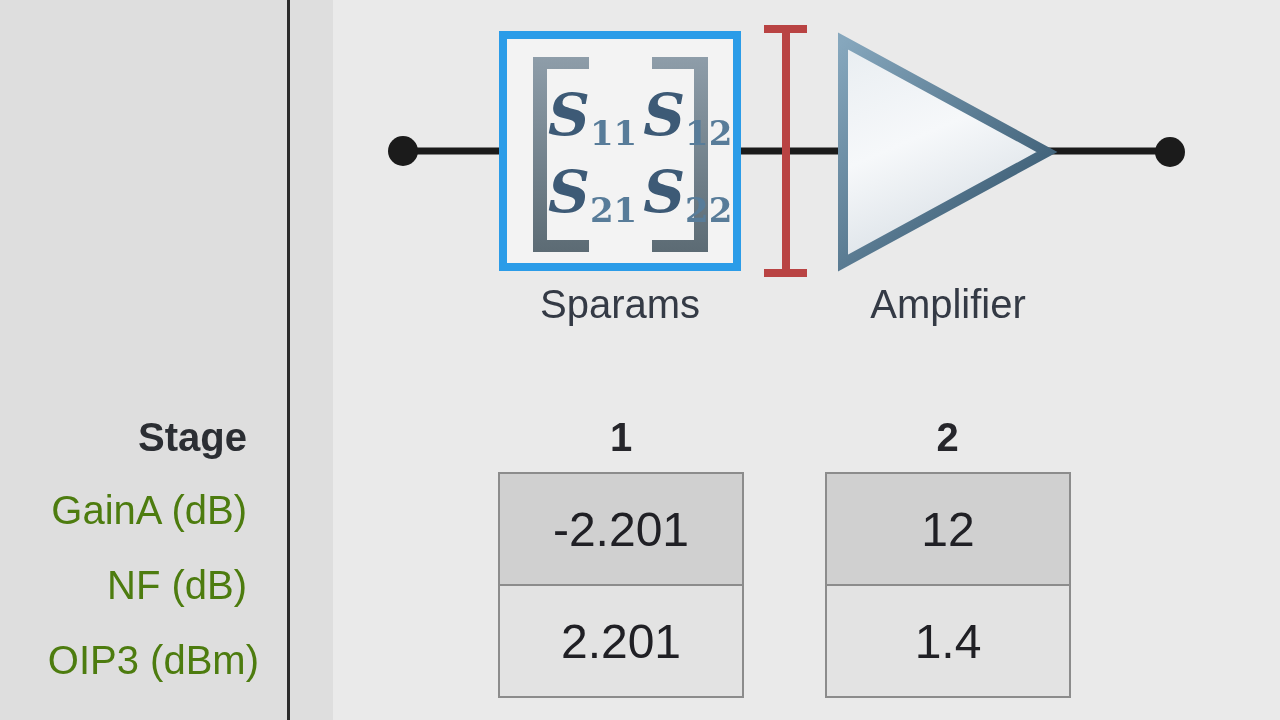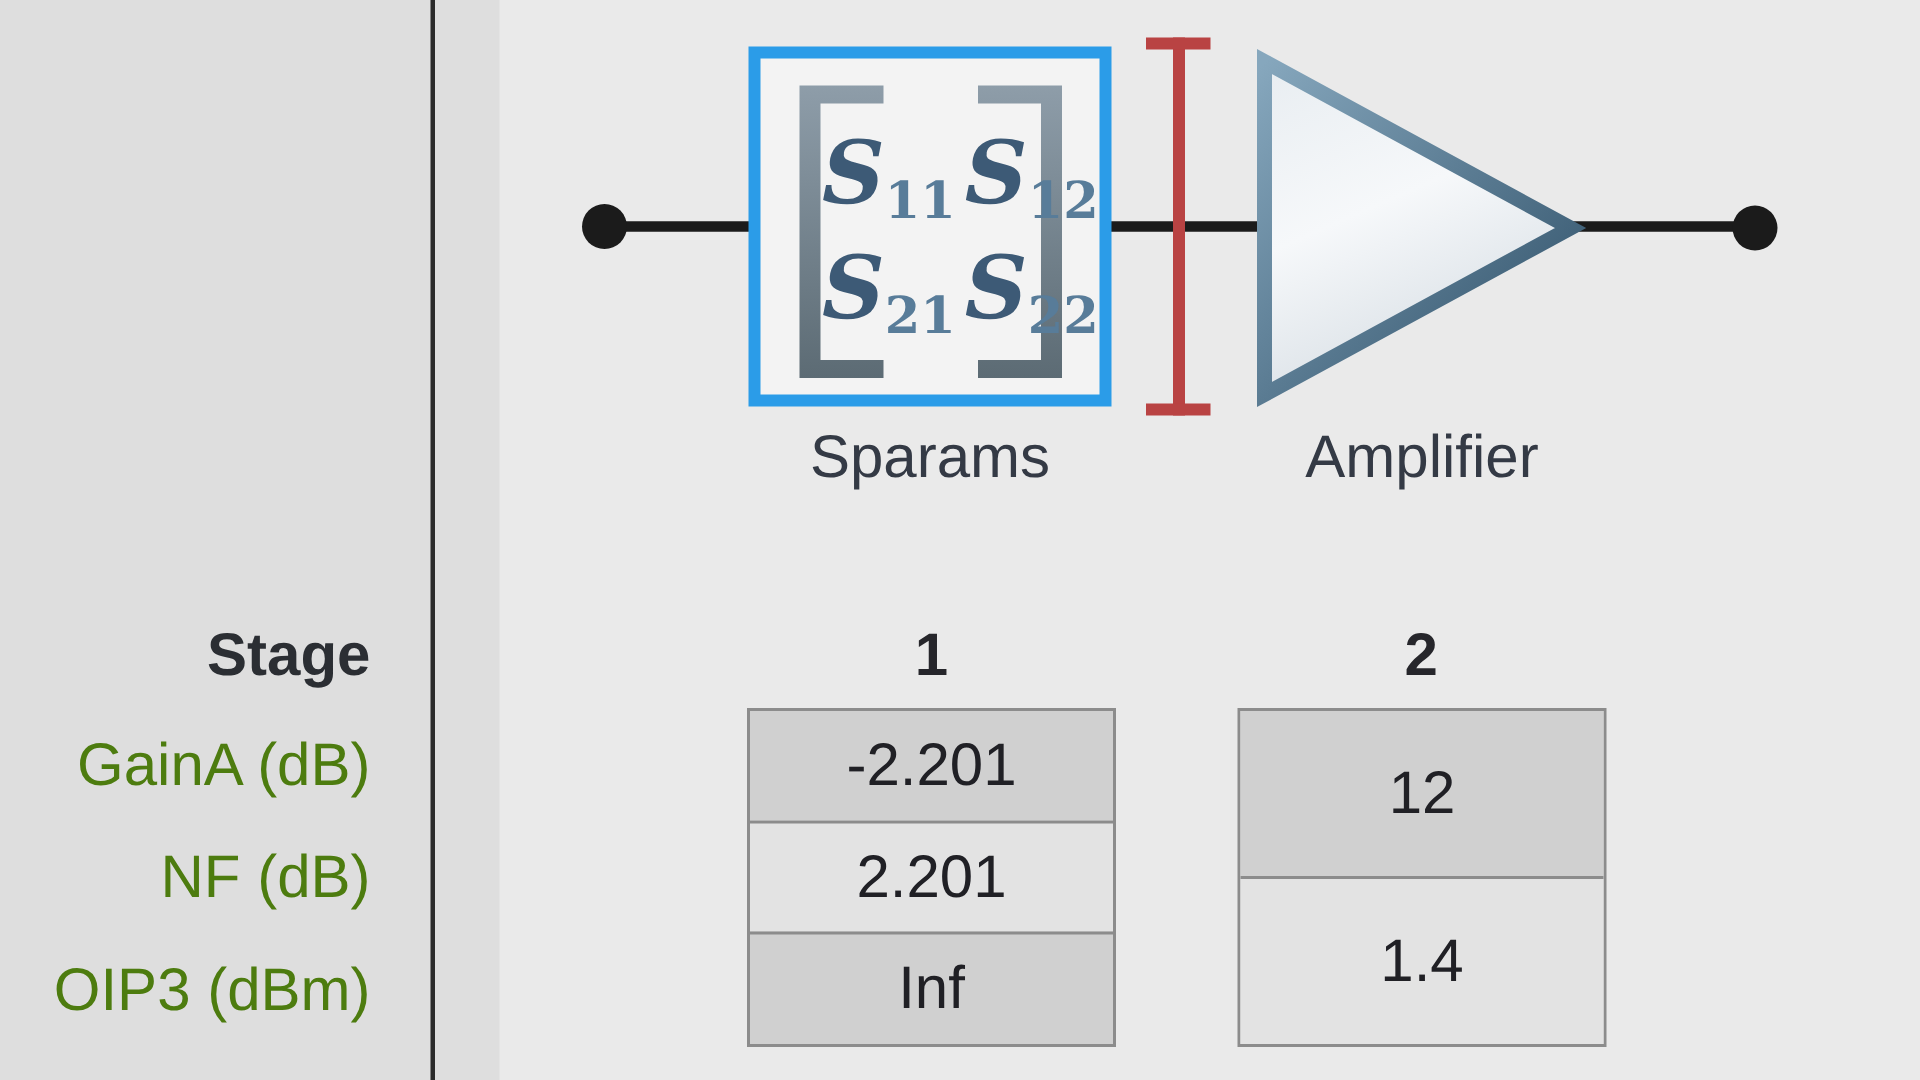--- a/index.html
+++ b/index.html
@@ -33,21 +33,21 @@
     line-height: 50px;
     text-align: right;
     font-size: 40px;
     color: #4d7c0f;
     white-space: nowrap;
   }
   .param-label.bold { font-weight: bold; color: #2b2e33; }
   .lbl-stage { top: 412px; }
   .lbl-row0  { top: 485px; }
   .lbl-row1  { top: 560px; text-align: right; }
-  .lbl-row2  { top: 635px; }
+  .lbl-row2  { top: 635px; margin-left: 12px; }
 
   
   .diagram {
     position: absolute;
     left: 0; top: 0;
     width: 1280px; height: 720px;
   }
   .block-label {
     font-family: "Liberation Sans", sans-serif;
     font-size: 40px;
@@ -92,21 +92,21 @@
     display: flex;
     flex-direction: column;
   }
   .cell-stack.col1 { left: 498px; }
   .cell-stack.col2 { left: 825px; }
   .cell {
     flex: 1;
     display: flex;
     align-items: center;
     justify-content: center;
-    font-size: 40px;
+    font-size: 48px;
     color: #202025;
     background: #d0d0d0;
   }
   .cell + .cell { border-top: 2px solid #8c8c8c; }
   .cell.alt { background: #e3e3e3; }
 </style>
 </head>
 <body>
 
 <div id="app">
@@ -167,21 +167,20 @@
     <text class="block-label" x="620" y="318" text-anchor="middle">Sparams</text>
     <text class="block-label" x="948" y="318" text-anchor="middle">Amplifier</text>
   </svg>
 
   <div class="stage-header col1">1</div>
   <div class="stage-header col2">2</div>
 
   <div class="cell-stack col1">
     <div class="cell">-2.201</div>
     <div class="cell alt">2.201</div>
-    <div class="cell">Inf</div>
   </div>
 
   <div class="cell-stack col2">
     <div class="cell">12</div>
     <div class="cell alt">1.4</div>
   </div>
 
 </div>
 
 </body></html>

